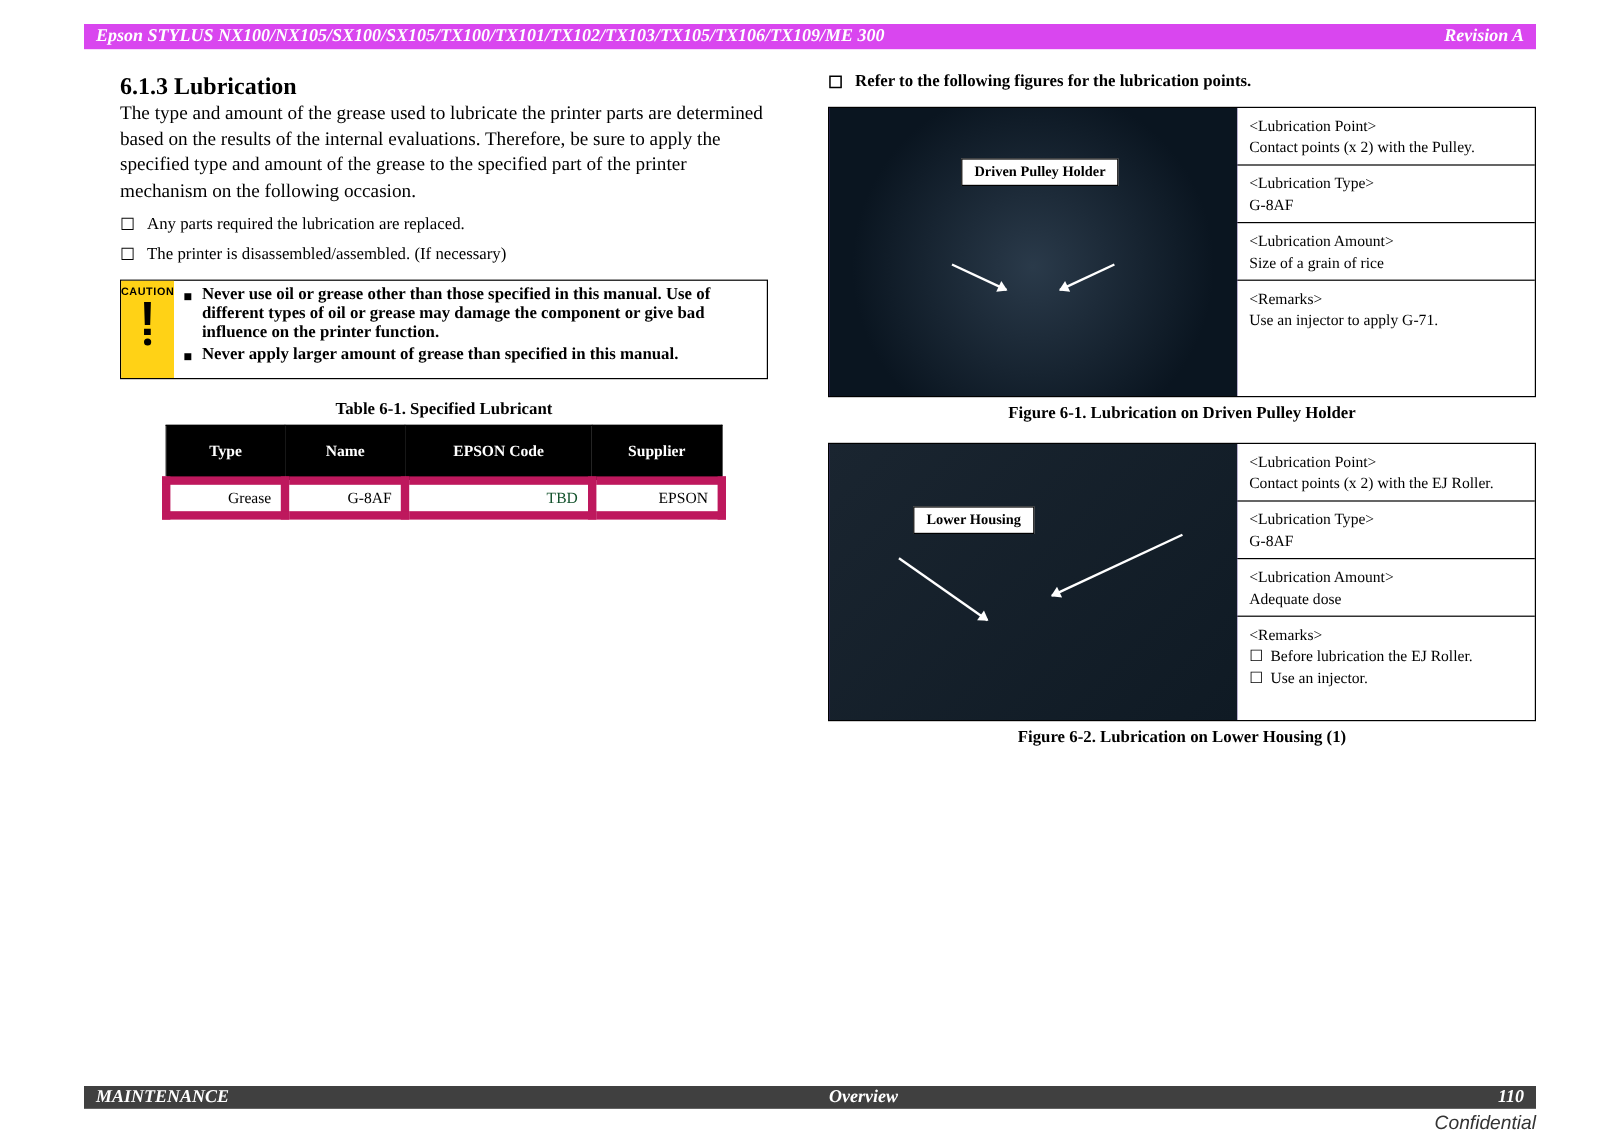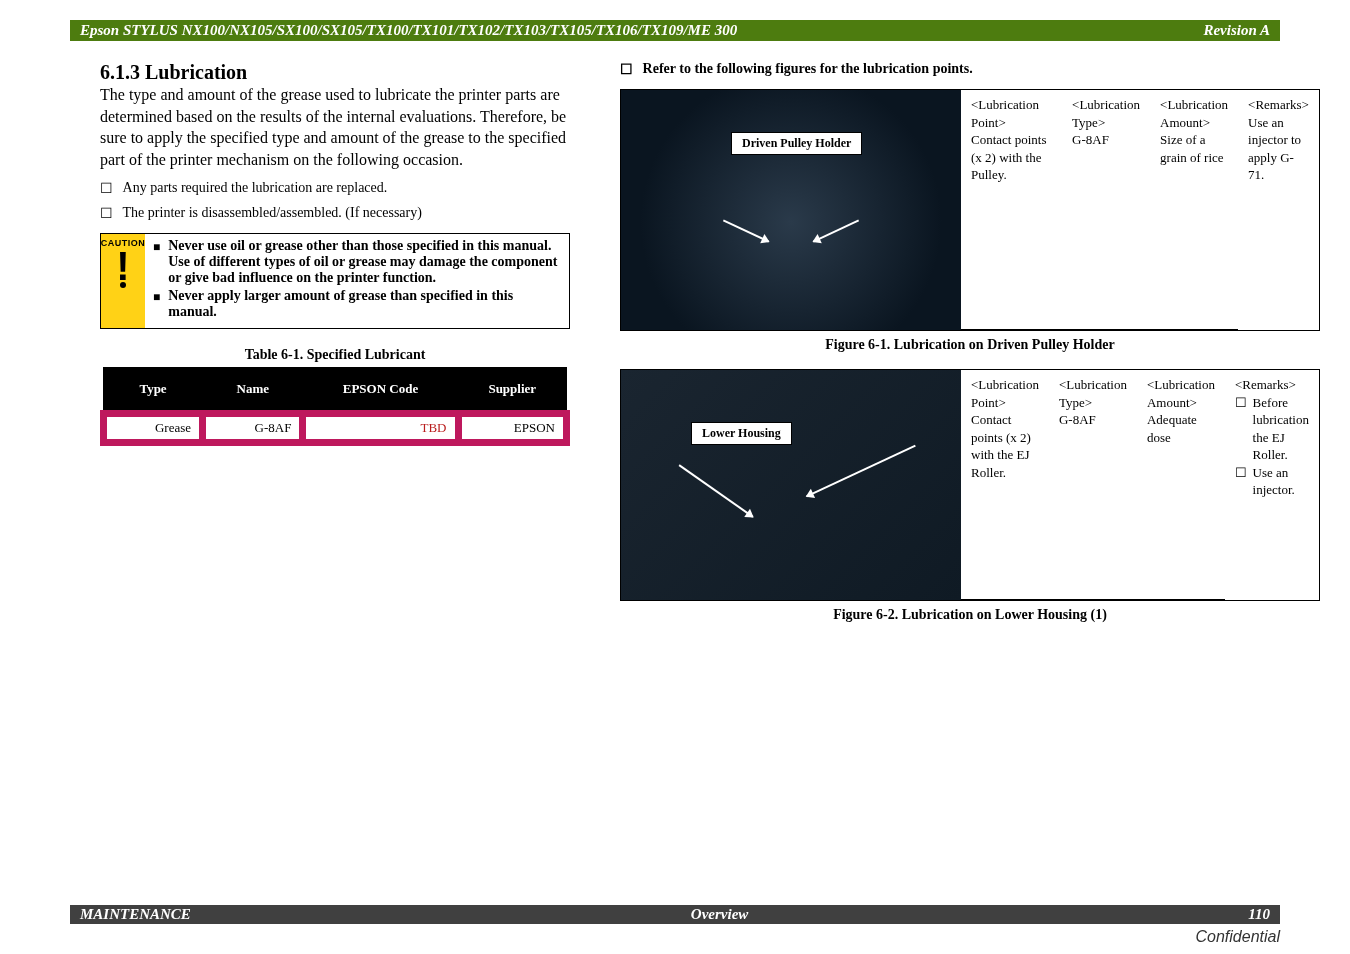--- a/index.html
+++ b/index.html
@@ -5,21 +5,21 @@
   * { box-sizing: border-box; margin: 0; padding: 0; }
   body {
     font-family: 'Times New Roman', Times, serif;
     background: #fff;
     width: 1350px;
     height: 954px;
     position: relative;
     overflow: hidden;
   }
   .header-bar {
-    background: #4d7c0f;
+    background: #d946ef;
     color: #fff;
     display: flex;
     justify-content: space-between;
     align-items: center;
     padding: 2px 10px;
     font-style: italic;
     font-weight: bold;
     font-size: 15px;
     margin: 20px 70px 0 70px;
   }
@@ -42,21 +42,21 @@
   .caution-label { font-size: 9px; font-weight: bold; letter-spacing: 0.5px; }
   .exclaim { font-size: 40px; font-weight: bold; line-height: 0.9; }
   .dot { width: 6px; height: 6px; background: #000; border-radius: 50%; margin-top: -2px; }
   .caution-body { flex: 1; padding: 4px 10px 6px 8px; font-size: 14px; }
   .caution-body .row { display: flex; gap: 8px; margin-bottom: 2px; }
   .blk { font-size: 12px; line-height: 1.6; }
   .table-title { text-align: center; font-weight: bold; font-size: 14px; margin-bottom: 4px; }
   table.lub { border-collapse: collapse; margin: 0 auto; width: 470px; font-size: 13px; }
   table.lub th { background: #000; color: #fff; border: 1px solid #000; padding: 13px 8px; font-weight: bold; }
   table.lub td { border: 7px solid #be185d; padding: 3px 8px; text-align: right; }
-  .tbd { color: #b91c1c; }
+  .tbd { color: #14532d; }
   .fig-block { display: flex; border: 1px solid #000; margin-bottom: 6px; }
   .fig-img {
     width: 340px; height: 240px; background: #6d28d9;
     position: relative; display: flex; align-items: center; justify-content: center;
   }
   .fig-img.short { height: 230px; }
   .img-placeholder {
     position: absolute; inset: 0;
     background: radial-gradient(circle at 50% 55%, #2a3a4a 0%, #0a1520 70%);
   }
@@ -68,21 +68,21 @@
     position: absolute; background: #fff; border: 1px solid #000;
     font-size: 12px; font-weight: bold; padding: 3px 10px; z-index: 2;
   }
   .arrow-line {
     position: absolute; background: #fff; height: 2px; z-index: 1;
   }
   .arrow-line::after {
     content: ''; position: absolute; right: -1px; top: -4px;
     border-left: 8px solid #fff; border-top: 5px solid transparent; border-bottom: 5px solid transparent;
   }
-  .fig-info { flex: 1; display: flex; flex-direction: row; }
+  .fig-info { flex: 1; display: flex; flex-direction: column; }
   .info-box { border-bottom: 1px solid #000; padding: 6px 10px; font-size: 13px; line-height: 1.35; }
   .info-box:last-child { border-bottom: none; flex: 1; }
   .fig-caption { text-align: center; font-weight: bold; font-size: 14px; margin-bottom: 16px; }
   .footer-bar {
     position: absolute; bottom: 30px; left: 70px; right: 70px;
     background: #404040; color: #fff; display: flex; justify-content: space-between;
     padding: 1px 10px; font-weight: bold; font-style: italic; font-size: 15px;
   }
   .confidential {
     position: absolute; bottom: 8px; right: 70px;

